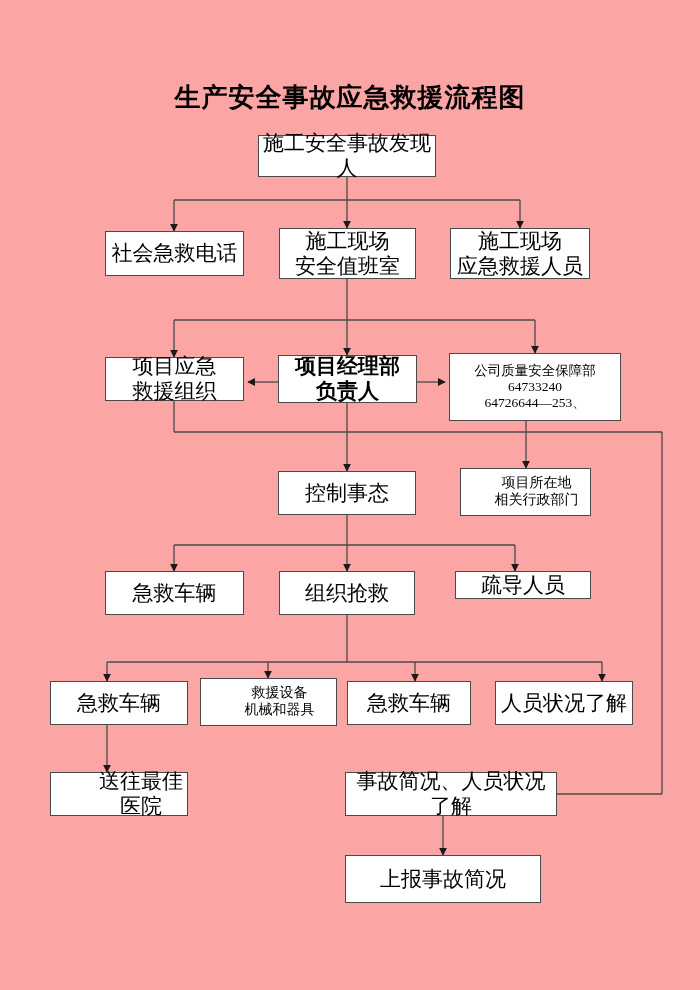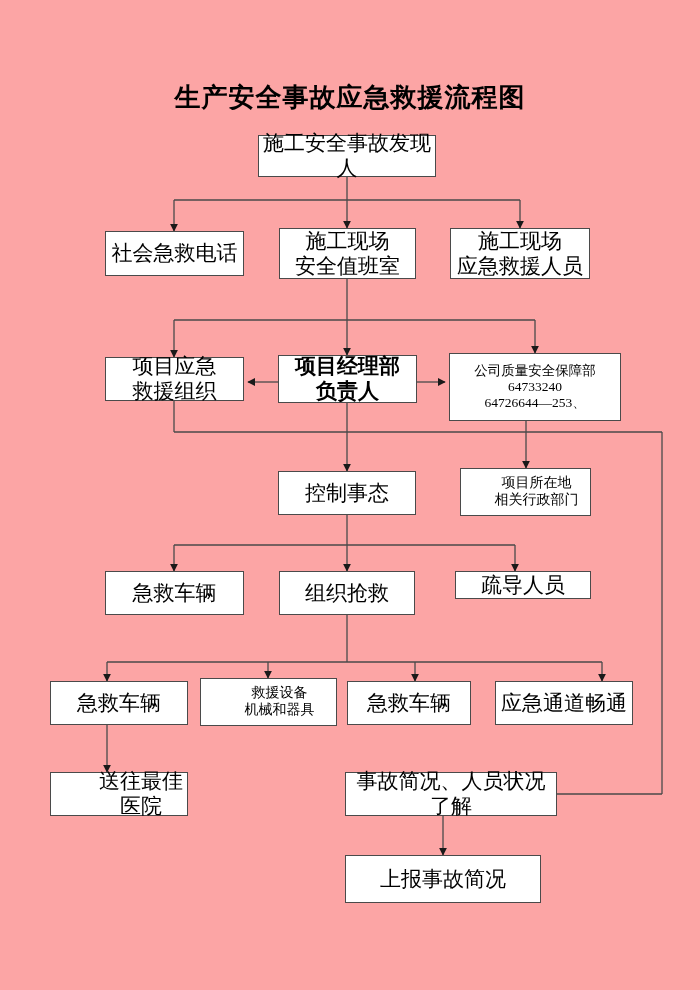--- a/index.html
+++ b/index.html
@@ -143,18 +143,18 @@
   <div class="node" style="left: 278px; top: 471px; width: 138px; height: 44px;">控制事态</div>
   <div class="node small" style="left: 460px; top: 468px; width: 131px; height: 48px;">项目所在地
 相关行政部门</div>
   <div class="node" style="left: 105px; top: 571px; width: 139px; height: 44px;">急救车辆</div>
   <div class="node" style="left: 279px; top: 571px; width: 136px; height: 44px;">组织抢救</div>
   <div class="node" style="left: 447px; top: 571px; width: 136px; height: 28px; margin-left: 8px;">疏导人员</div>
   <div class="node" style="left: 50px; top: 681px; width: 138px; height: 44px;">急救车辆</div>
   <div class="node small" style="left: 200px; top: 678px; width: 137px; height: 48px;">救援设备
 机械和器具</div>
   <div class="node" style="left: 347px; top: 681px; width: 124px; height: 44px;">急救车辆</div>
-  <div class="node" style="left: 495px; top: 681px; width: 138px; height: 44px;">应急通道畅通</div>
+  <div class="node" style="left: 495px; top: 681px; width: 138px; height: 44px;">人员状况了解</div>
   <div class="node" style="left: 50px; top: 772px; width: 138px; height: 44px; padding-left: 46px;">送往最佳医院</div>
   <div class="node" style="left: 345px; top: 772px; width: 212px; height: 44px;">事故简况、人员状况了解</div>
   <div class="node" style="left: 345px; top: 855px; width: 196px; height: 48px;">上报事故简况</div>
 
 </div>
 
 </body></html>

